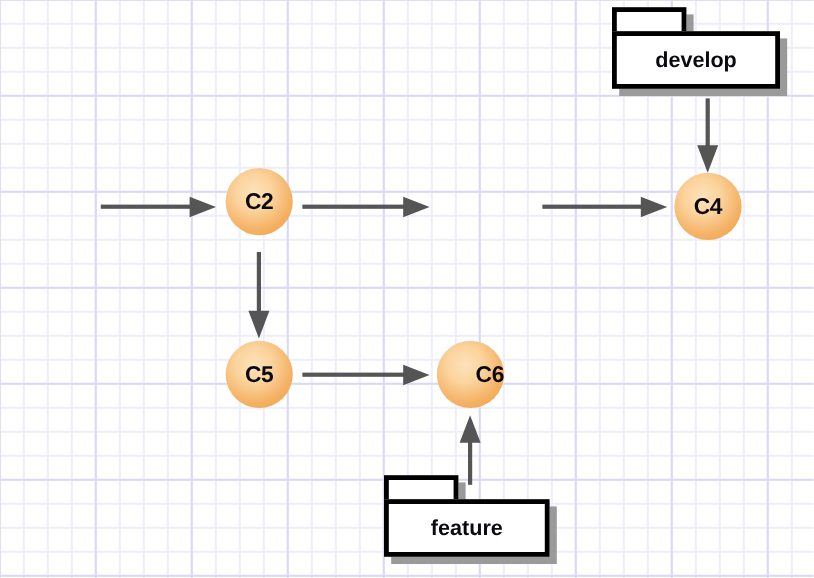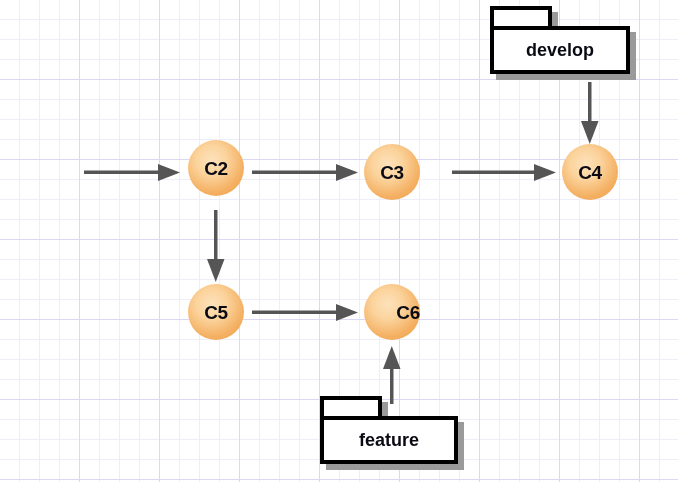--- a/index.html
+++ b/index.html
@@ -134,34 +134,31 @@
       <g>
         <rect x="390" y="366" width="3.5" height="38"></rect>
         <polygon points="383,369 391.75,346 400.5,369"></polygon>
       </g>
     </g>
   </svg>
 
   <div class="node" style="left:188px; top:140px;">
     <span class="node-label">C2</span>
   </div>
-  <div class="node" style="left:364px; top:144px;">
-    <span class="node-label">C3</span>
-  </div>
   <div class="node" style="left:562px; top:144px;justify-content:center;">
     <span class="node-label">C4</span>
   </div>
   <div class="node" style="left:188px; top:284px;">
     <span class="node-label">C5</span>
   </div>
   <div class="node" style="left:364px; top:284px;justify-content:flex-end;">
     <span class="node-label">C6</span>
   </div>
 
-  <div class="note" style="left:490px; top:6px; width:140px; height:74px;">
+  <div class="note" style="left:510px; top:6px; width:140px; height:74px;">
     <div class="note-tab-shadow"></div>
     <div class="note-tab"></div>
     <div class="note-body-shadow" style="width:140px; height:48px;"></div>
     <div class="note-body" style="width:140px; height:48px;">
       <span class="note-label">develop</span>
     </div>
   </div>
 
   <div class="note" style="left:320px; top:396px; width:156px; height:74px;">
     <div class="note-tab-shadow"></div>

